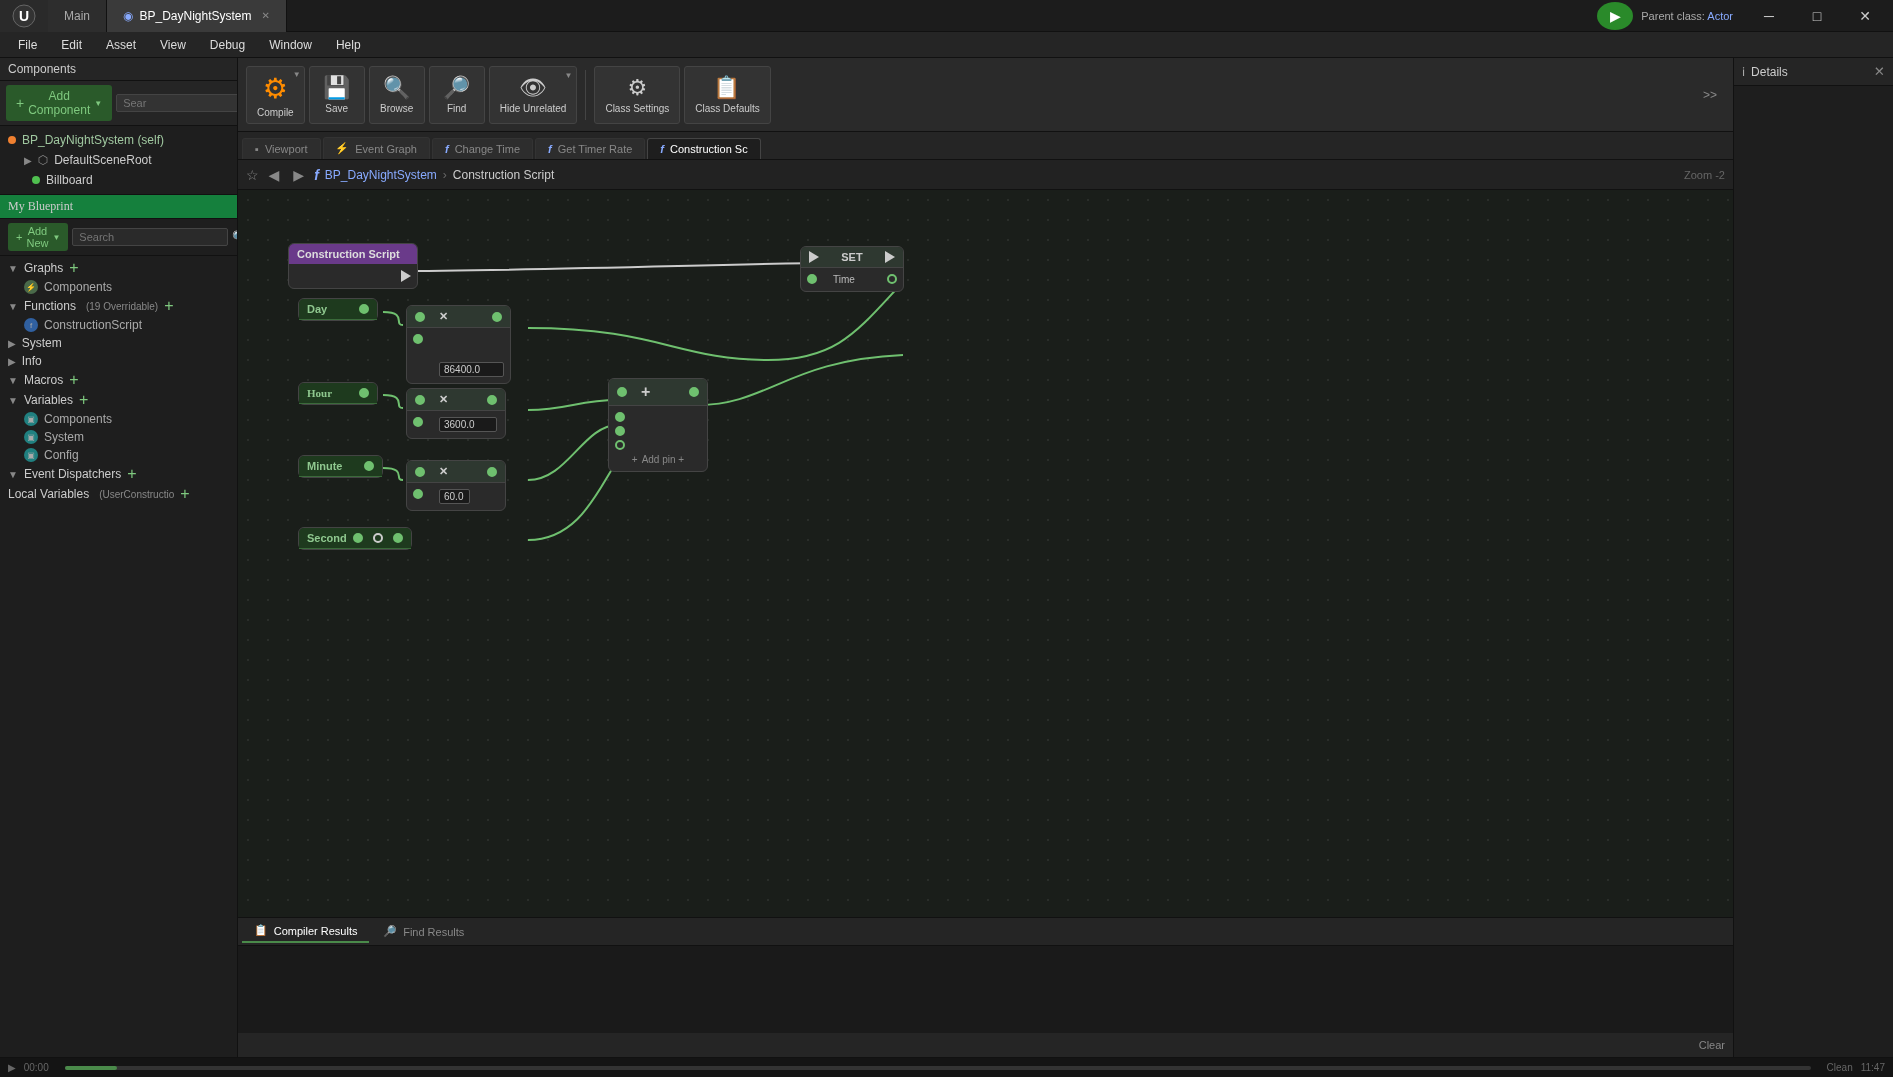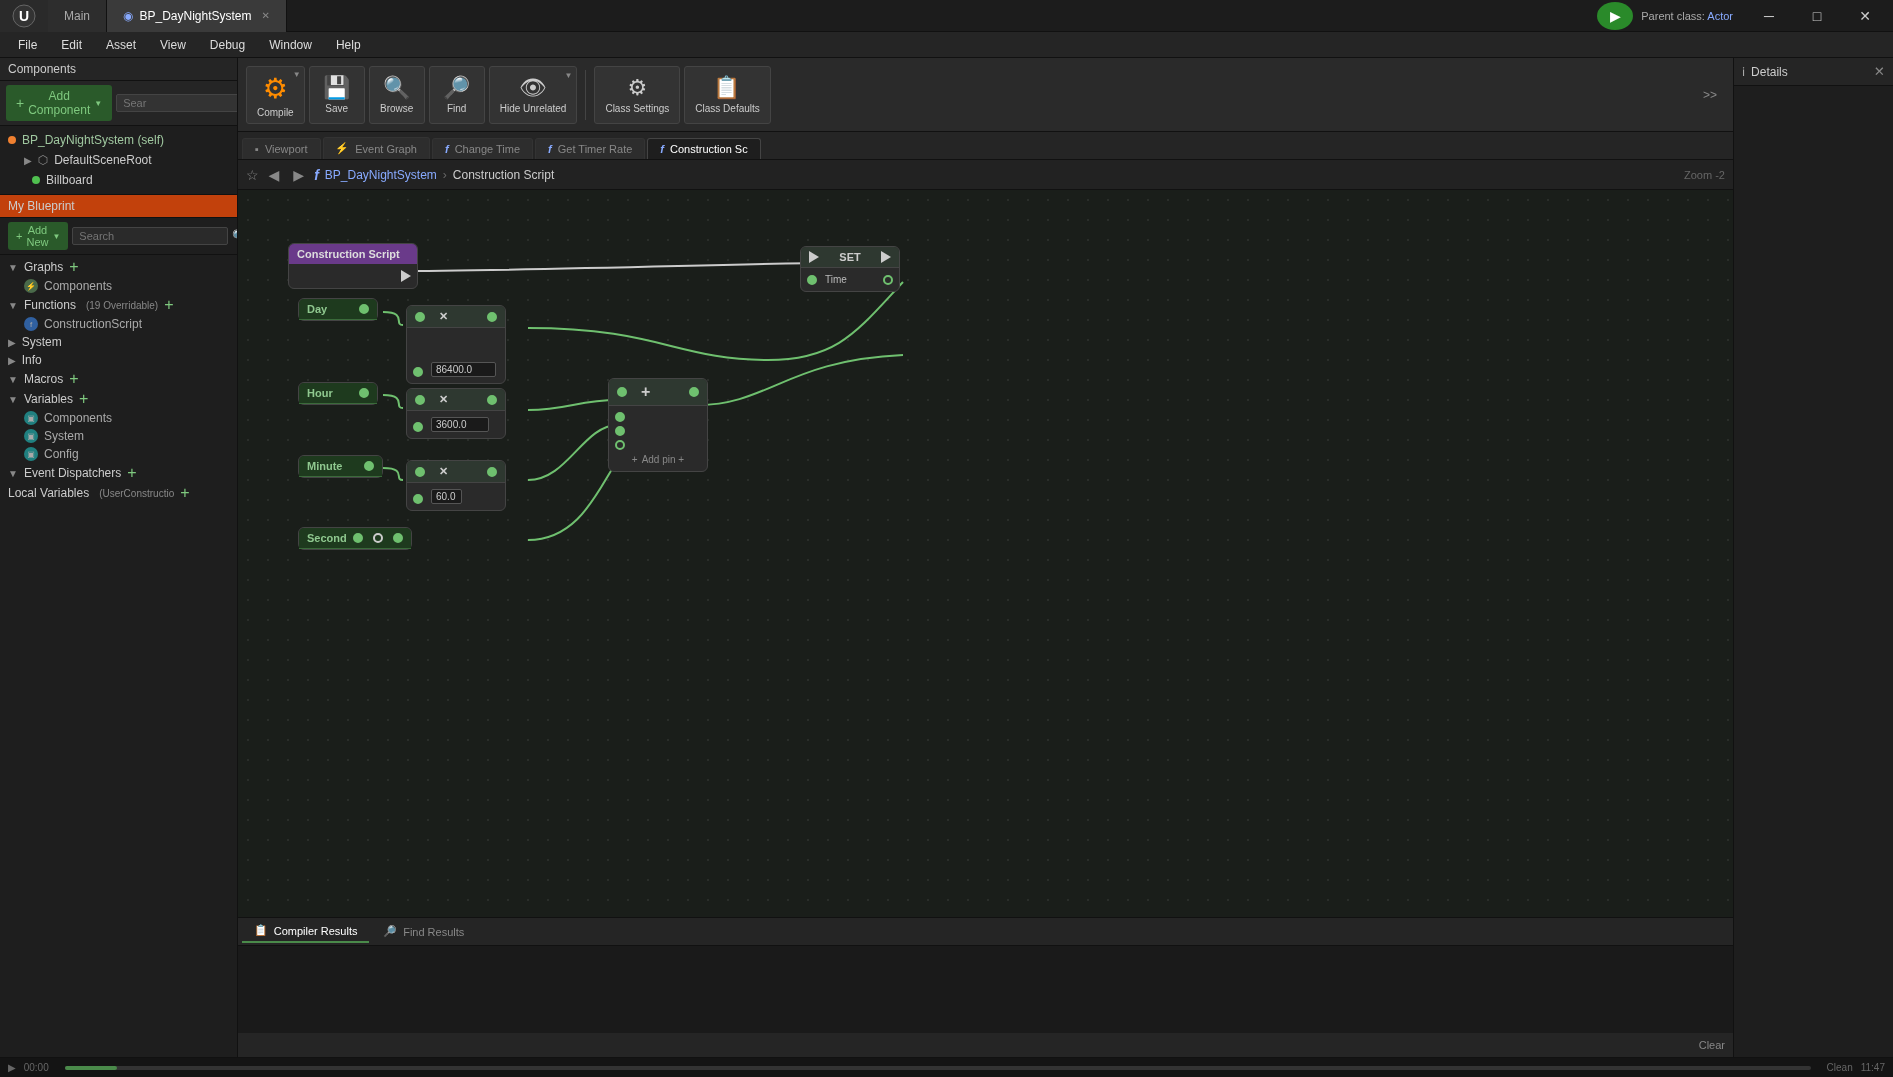--- a/index.html
+++ b/index.html
@@ -160,29 +160,30 @@
       width: 8px;
       height: 8px;
       border-radius: 50%;
       background: #f08030;
     }
     .tree-item .dot.green { background: #50c050; }
     .tree-indent { margin-left: 16px; }
 
     
     .section-header {
-      background: #c2410c;
+      background: #15803d;
       padding: 4px 8px;
       border-bottom: 1px solid #111;
       border-top: 1px solid #111;
       display: flex;
       align-items: center;
       justify-content: space-between;
       font-size: 12px;
       color: #ccc;
+      font-family: Liberation Serif, serif;
     }
     .add-new-btn {
       background: #2a5a2a;
       border: none;
       color: #7fc97f;
       padding: 2px 8px;
       border-radius: 3px;
       font-size: 11px;
       cursor: pointer;
       display: flex;
@@ -376,25 +377,25 @@
       gap: 6px;
     }
     .bp-node-header.purple { background: #6a3a8a; color: #ddd; }
     .bp-node-header.dark { background: #2e3830; color: #ccc; border-bottom: 1px solid #444; }
     .bp-node-header.green { background: #1e3a1e; color: #8fc88f; border-bottom: 1px solid #3a6a3a; }
     .bp-node-body {
       padding: 4px 0;
     }
     .bp-node-pin {
       display: flex;
-      align-items: flex-end;
+      align-items: flex-start;
       padding: 2px 6px;
       font-size: 10px;
       color: #bbb;
-      gap: 8px;
+      gap: 16px;
     }
     .pin-dot {
       width: 10px;
       height: 10px;
       border-radius: 50%;
       border: 2px solid #6fc06f;
     }
     .pin-dot.filled { background: #6fc06f; }
     .pin-dot.right { margin-left: auto; }
     .pin-triangle {
@@ -858,21 +859,21 @@
             <div class="pin-dot filled right"></div>
           </div>
           <div class="bp-node-body">
             <div class="bp-node-pin">
               <div class="pin-dot filled"></div>
               <input class="node-input-box" value="86400.0" style="width: 65px; margin-top: 28px;">
             </div>
           </div>
         </div>
 
-        <div class="bp-node" style="top:192px; left:60px; min-width:80px;">
+        <div class="bp-node" style="top:192px; left:60px; min-width:80px;font-family:Liberation Serif, serif;">
           <div class="bp-node-header green">
             <span>Hour</span>
             <div class="pin-dot filled right"></div>
           </div>
         </div>
 
         <div class="bp-node" style="top:198px; left:168px; min-width:100px;">
           <div class="bp-node-header dark">
             <div class="pin-dot filled"></div>
             <span style="margin:0 8px;">✕</span>

